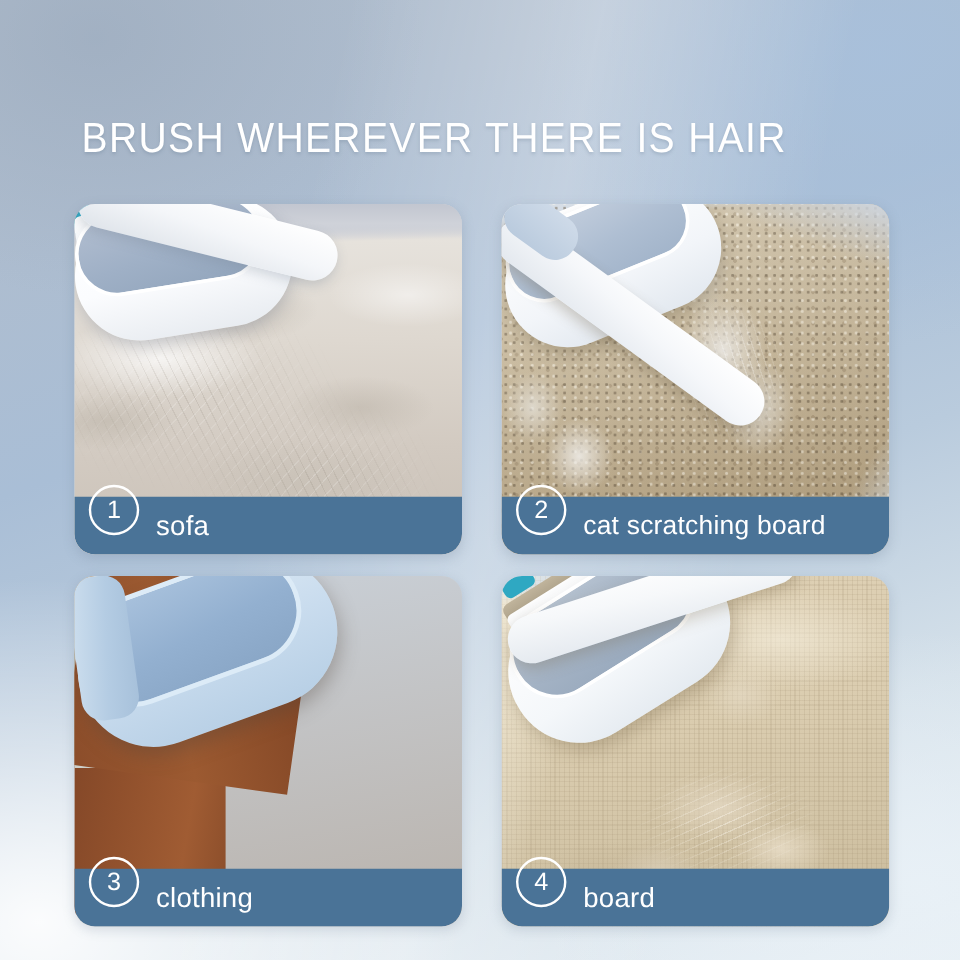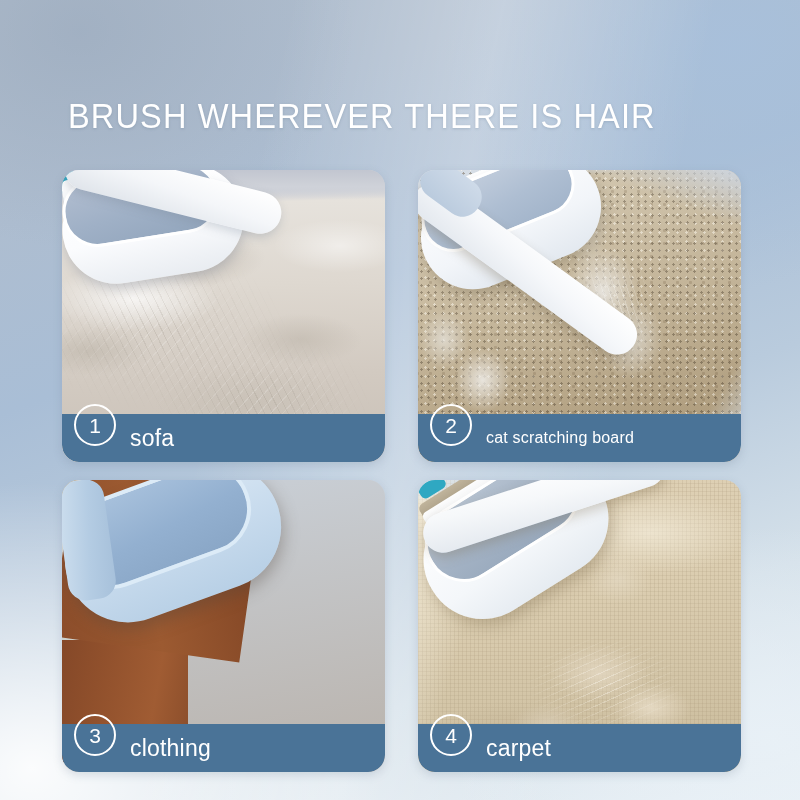--- a/index.html
+++ b/index.html
@@ -361,21 +361,21 @@
     color:#ffffff; font-size:21px; line-height:1;
     background:transparent;
   }
   .label-text{
     margin-left:68px;
     color:#ffffff;
     font-size:23px;
     letter-spacing:.2px;
     white-space:nowrap;
   }
-  .label-text.small{ font-size:16px; }
+  .label-text.small{ font-size:22px; }
 </style>
 </head>
 <body>
 
 <div id="bg">
   <div class="layer bg-base"></div>
   <div class="layer bg-dark-tl"></div>
   <div class="layer bg-glow-tr"></div>
   <div class="layer bg-glow-bl"></div>
   <div class="layer bg-glow-br"></div>
@@ -461,18 +461,18 @@
         <div class="l c4-hair2"></div>
         <div class="l c4-bristle"></div>
         <div class="l c4-teal"></div>
         <div class="l c4-blade"></div>
         <div class="l c4-head"></div>
         <div class="l c4-pad"></div>
         <div class="l c4-handle"></div>
       </div>
       <div class="label-bar">
         <span class="badge">4</span>
-        <span class="label-text">carpet</span>
+        <span class="label-text">board</span>
       </div>
     </div>
 
   </div>
 </div>
 
 </body></html>

